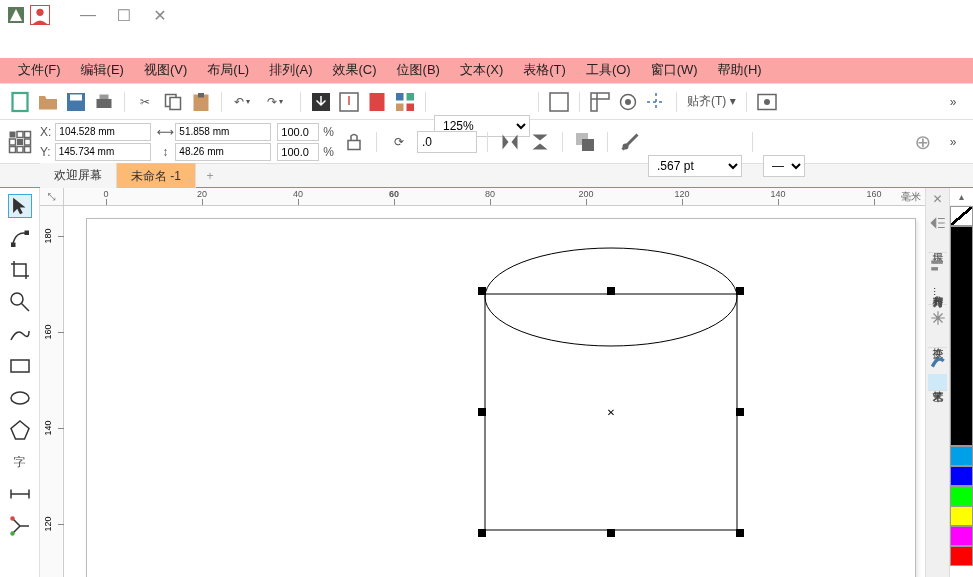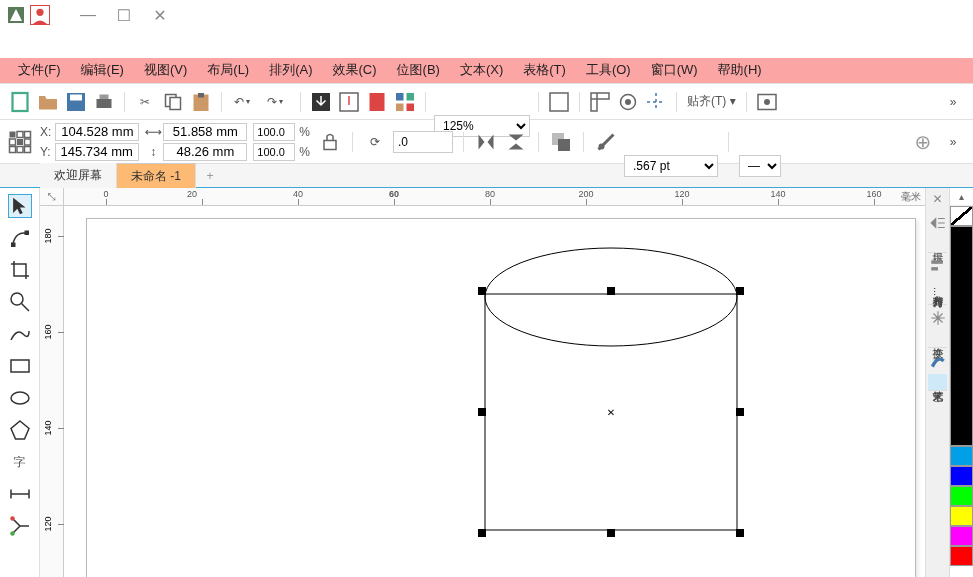--- a/index.html
+++ b/index.html
@@ -21,21 +21,21 @@
     .tb-btn { width: 24px; height: 24px; display: flex; align-items: center; justify-content: center; color: #555; }
     .tb-sep { width: 1px; height: 20px; background: #ddd; margin: 0 4px; }
     .tb-input { height: 22px; border: 1px solid #ccc; padding: 0 4px; font-size: 12px; background: #fff; }
     .tb-select { height: 22px; border: 1px solid #ccc; background: #fff; font-size: 12px; padding: 0 4px; margin-top: 48px; }
     .tb-label { font-size: 12px; color: #555; padding: 0 2px; }
     
     
     .prop-bar { height: 44px; background: #fff; display: flex; align-items: center; padding: 0 8px; gap: 6px; border-bottom: 1px solid #e0e0e0; }
     .coord-grp { display: flex; flex-direction: column; gap: 2px; }
     .coord-row { display: flex; align-items: center; gap: 2px; }
-    .coord-input { width: 84px; height: 18px; border: 1px solid #ccc; font-size: 13px; padding: 0 3px; text-align: center; }
+    .coord-input { width: 96px; height: 18px; border: 1px solid #ccc; font-size: 10px; padding: 0 3px; text-align: left; }
     .pct-input { width: 42px; height: 18px; border: 1px solid #ccc; font-size: 11px; padding: 0 3px; }
     
     
     .doc-tabs { height: 24px; background: #f5f5f5; display: flex; align-items: center; border-bottom: 1px solid #3ba8d8; }
     .doc-tab { padding: 4px 14px; font-size: 12px; color: #333; border-right: 1px solid #ddd; background: #f5f5f5; }
     .doc-tab.active { background: #fdba74; border-top: 1px solid #ccc; }
     .tab-add { width: 20px; height: 20px; display: flex; align-items: center; justify-content: center; color: #999; margin-left: 4px; }
     
     
     .main { display: flex; height: 417px; }
@@ -379,21 +379,21 @@
       </span>
   </div>
 
   <div class="canvas-wrap">
     <div class="ruler-corner">⤡</div>
     <div class="ruler-h">
       <span class="ruler-unit">毫米</span>
     <div class="tick" style="left: 42px;"></div>
         <div class="tick-label" style="left: 42px;">0</div>
         <div class="tick" style="left: 138px;"></div>
-        <div class="tick-label" style="left: 128px;">20</div>
+        <div class="tick-label" style="left: 138px;">20</div>
         <div class="tick" style="left: 234px;"></div>
         <div class="tick-label" style="left: 234px;">40</div>
         <div class="tick" style="left: 330px;"></div>
         <div class="tick-label" style="left: 330px; font-weight: bold;">60</div>
         <div class="tick" style="left: 426px;"></div>
         <div class="tick-label" style="left: 426px;">80</div>
         <div class="tick" style="left: 522px;"></div>
         <div class="tick-label" style="left: 522px;">200</div>
         <div class="tick" style="left: 618px;"></div>
         <div class="tick-label" style="left: 618px;">120</div>

